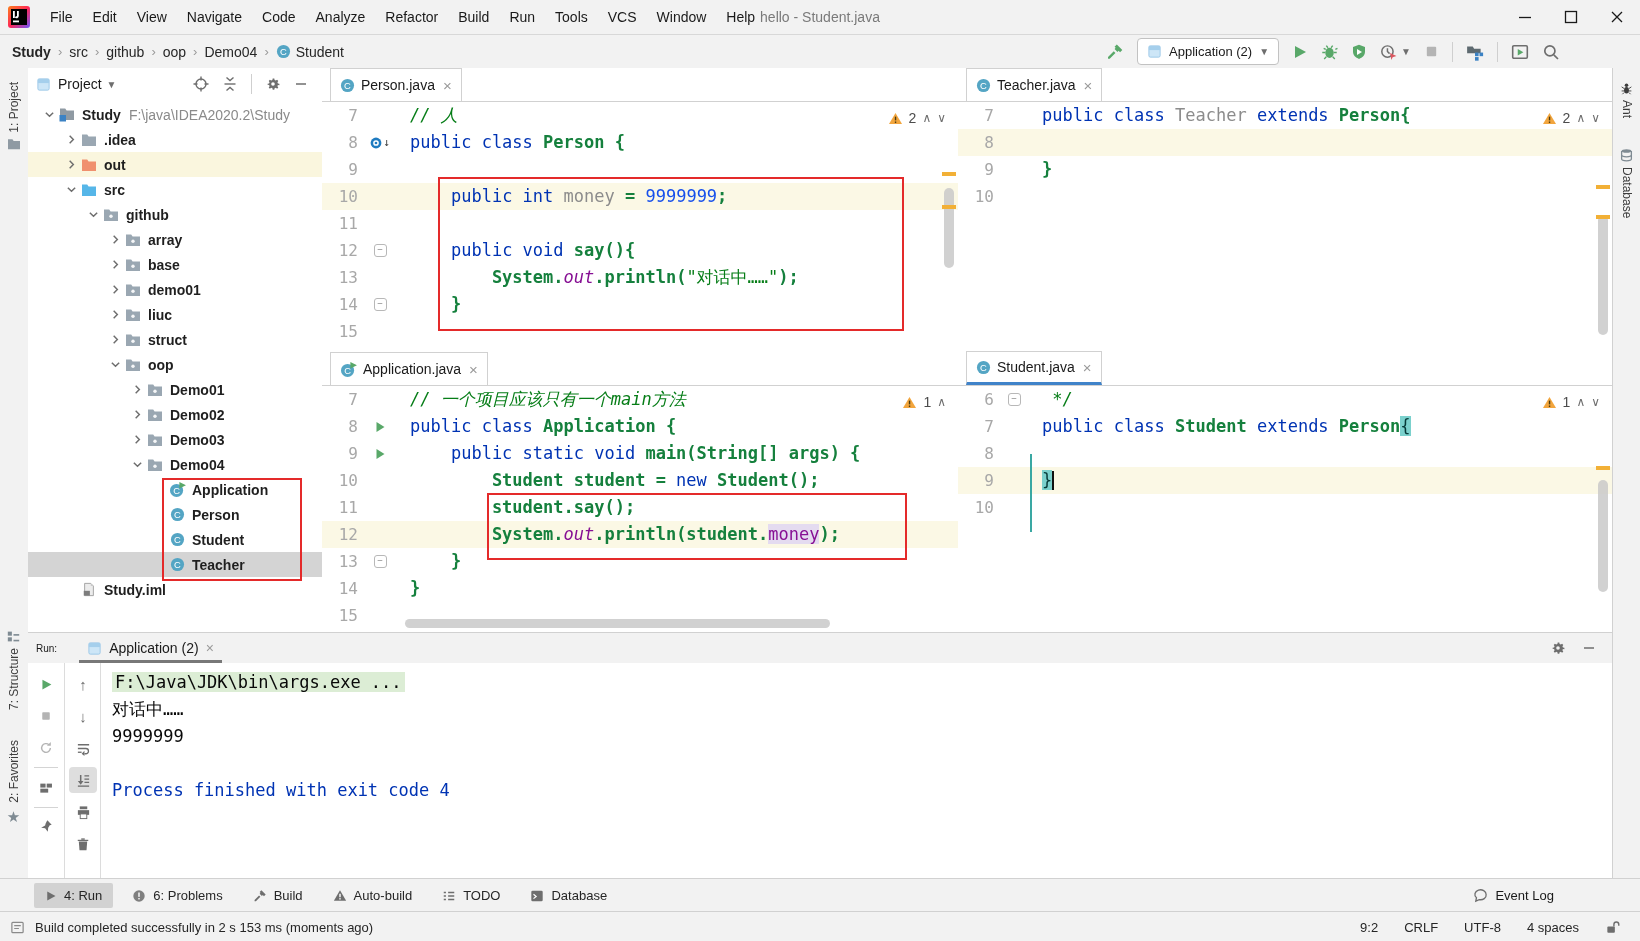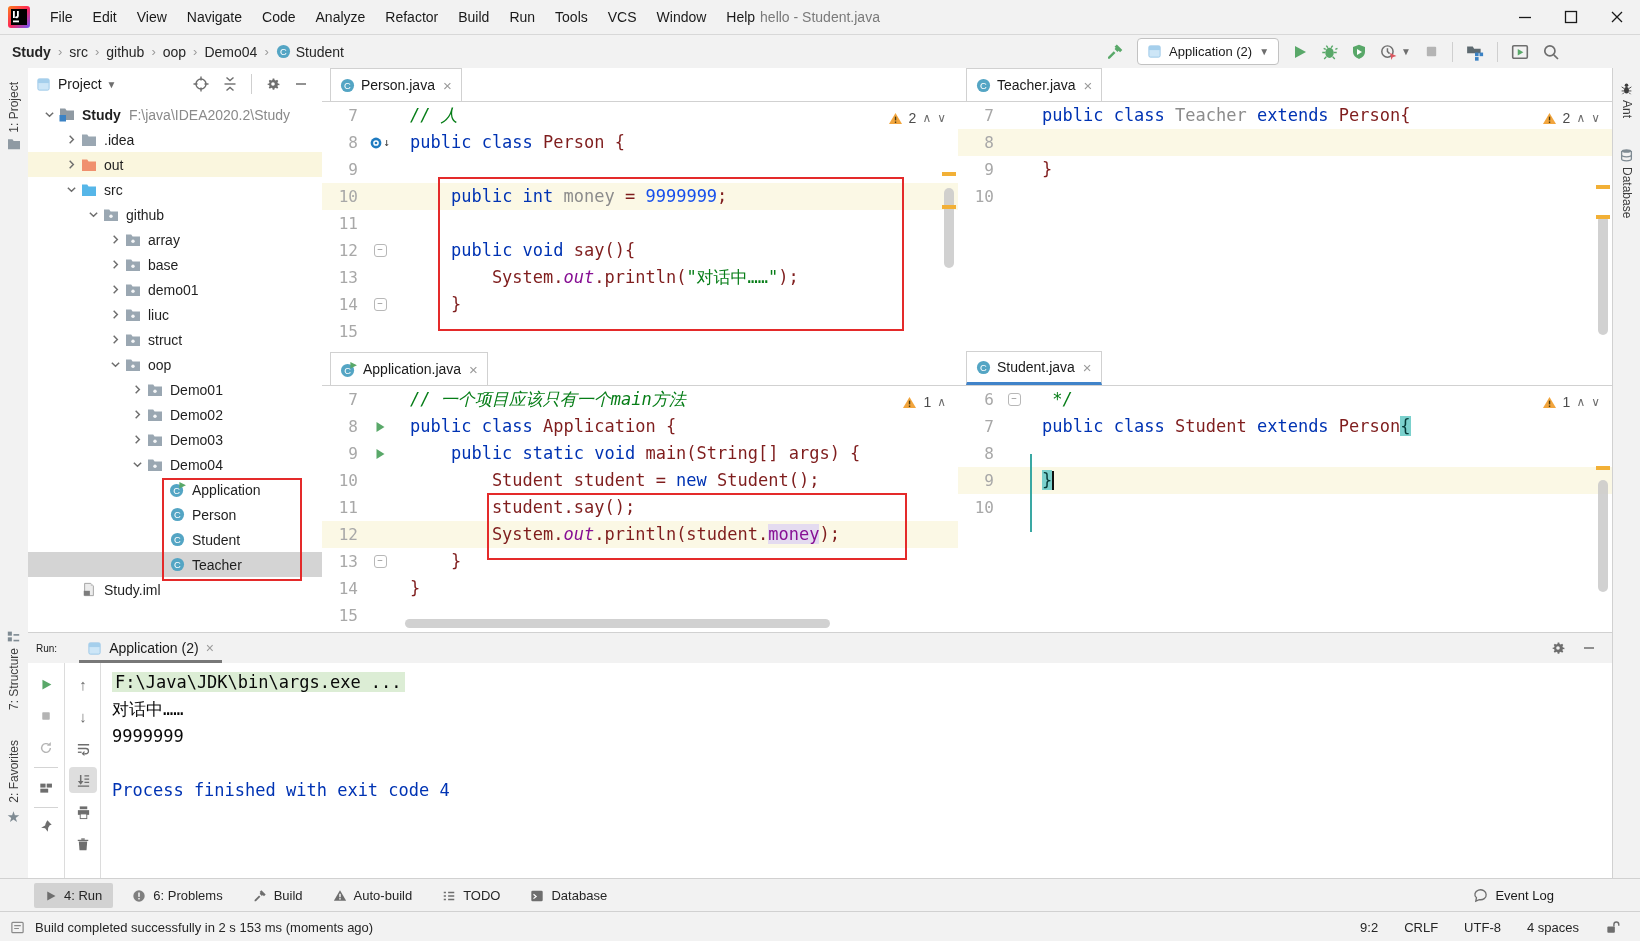--- a/index.html
+++ b/index.html
@@ -31,40 +31,40 @@
   .stripe-item{position:absolute;left:0;width:27px;display:flex;flex-direction:column;align-items:center;gap:5px;}
   
   #project-panel{left:28px;top:68px;width:294px;height:564px;background:#fff;border-right:1px solid #d1d1d1;}
   #proj-header{height:32px;display:flex;align-items:center;padding:0 8px;text-align:right;}
   #proj-header .ph-title{font-size:14px;margin:0 5px 0 7px;}
   #proj-icons{margin-left:auto;display:flex;align-items:center;gap:13px;padding-right:6px;}
   #tree{position:absolute;top:34px;left:0;right:0;}
   .trow{height:25px;display:flex;align-items:center;font-size:14px;white-space:nowrap;}
   .trow .chev{width:18px;display:flex;justify-content:center;flex:none;}
   .trow .ticon{width:18px;margin-right:6px;display:flex;justify-content:center;flex:none;}
-  .trow .tlabel{color:#1f1f1f;}
+  .trow .tlabel{color:#1f1f1f;font-weight:bold;}
   .trow .tsub{color:#8a8a8a;margin-left:8px;}
   .trow.bold .tlabel{font-weight:bold;}
   .trow.cream{background:#faf6de;}
   .trow.selected{background:#d4d4d4;}
   
   .pane{position:absolute;background:#fff;}
   .tabbar{height:33px;border-bottom:1px solid #d1d1d1;display:flex;align-items:flex-end;background:#fff;}
   .tab{display:flex;align-items:center;gap:6px;height:32px;margin-left:8px;padding:0 9px;border:1px solid #d1d1d1;border-bottom:none;background:#fff;font-size:14px;position:relative;}
   .tab .close{color:#9a9a9a;font-size:15px;margin-left:2px;}
   .tab.active{border-bottom:3px solid #4083c9;height:30px;}
   .edbody{position:absolute;left:0;right:0;bottom:0;top:34px;overflow:hidden;}
   .cl{height:27px;line-height:27px;display:flex;font-family:"DejaVu Sans Mono","Liberation Mono",monospace;font-size:17px;white-space:pre;}
   .cl.cur{background:#fbf8e5;}
   .cl .ln{width:36px;text-align:right;color:#a8a8a8;font-size:16px;flex:none;}
   .cl .gut{width:44px;flex:none;display:flex;align-items:center;justify-content:center;gap:2px;}
   .pane.rcol .cl .gut{width:40px;}
   .cl .code{padding-left:8px;}
   .tk-kw{color:#0033b3;}
-  .tk-pl{color:#7f1d1d;}
+  .tk-pl{color:#15803d;font-weight:bold;}
   .tk-cmt{color:#067d17;font-style:italic;}
   .tk-str{color:#067d17;}
   .tk-num{color:#1750eb;}
   .tk-out{color:#871094;font-style:italic;}
   .tk-money{color:#871094;background:#e4dbf0;}
   .tk-gray{color:#8c8c8c;}
   .tk-brace{background:#7bd1cd;color:#063a38;}
   .tk-caret{display:inline-block;width:2px;height:19px;background:#111;vertical-align:-4px;}
   .warn-badge{position:absolute;right:12px;top:8px;display:flex;align-items:center;gap:6px;color:#4c4c4c;font-size:14px;}
   .warn-badge .wchev{color:#6e6e6e;font-size:12px;}

